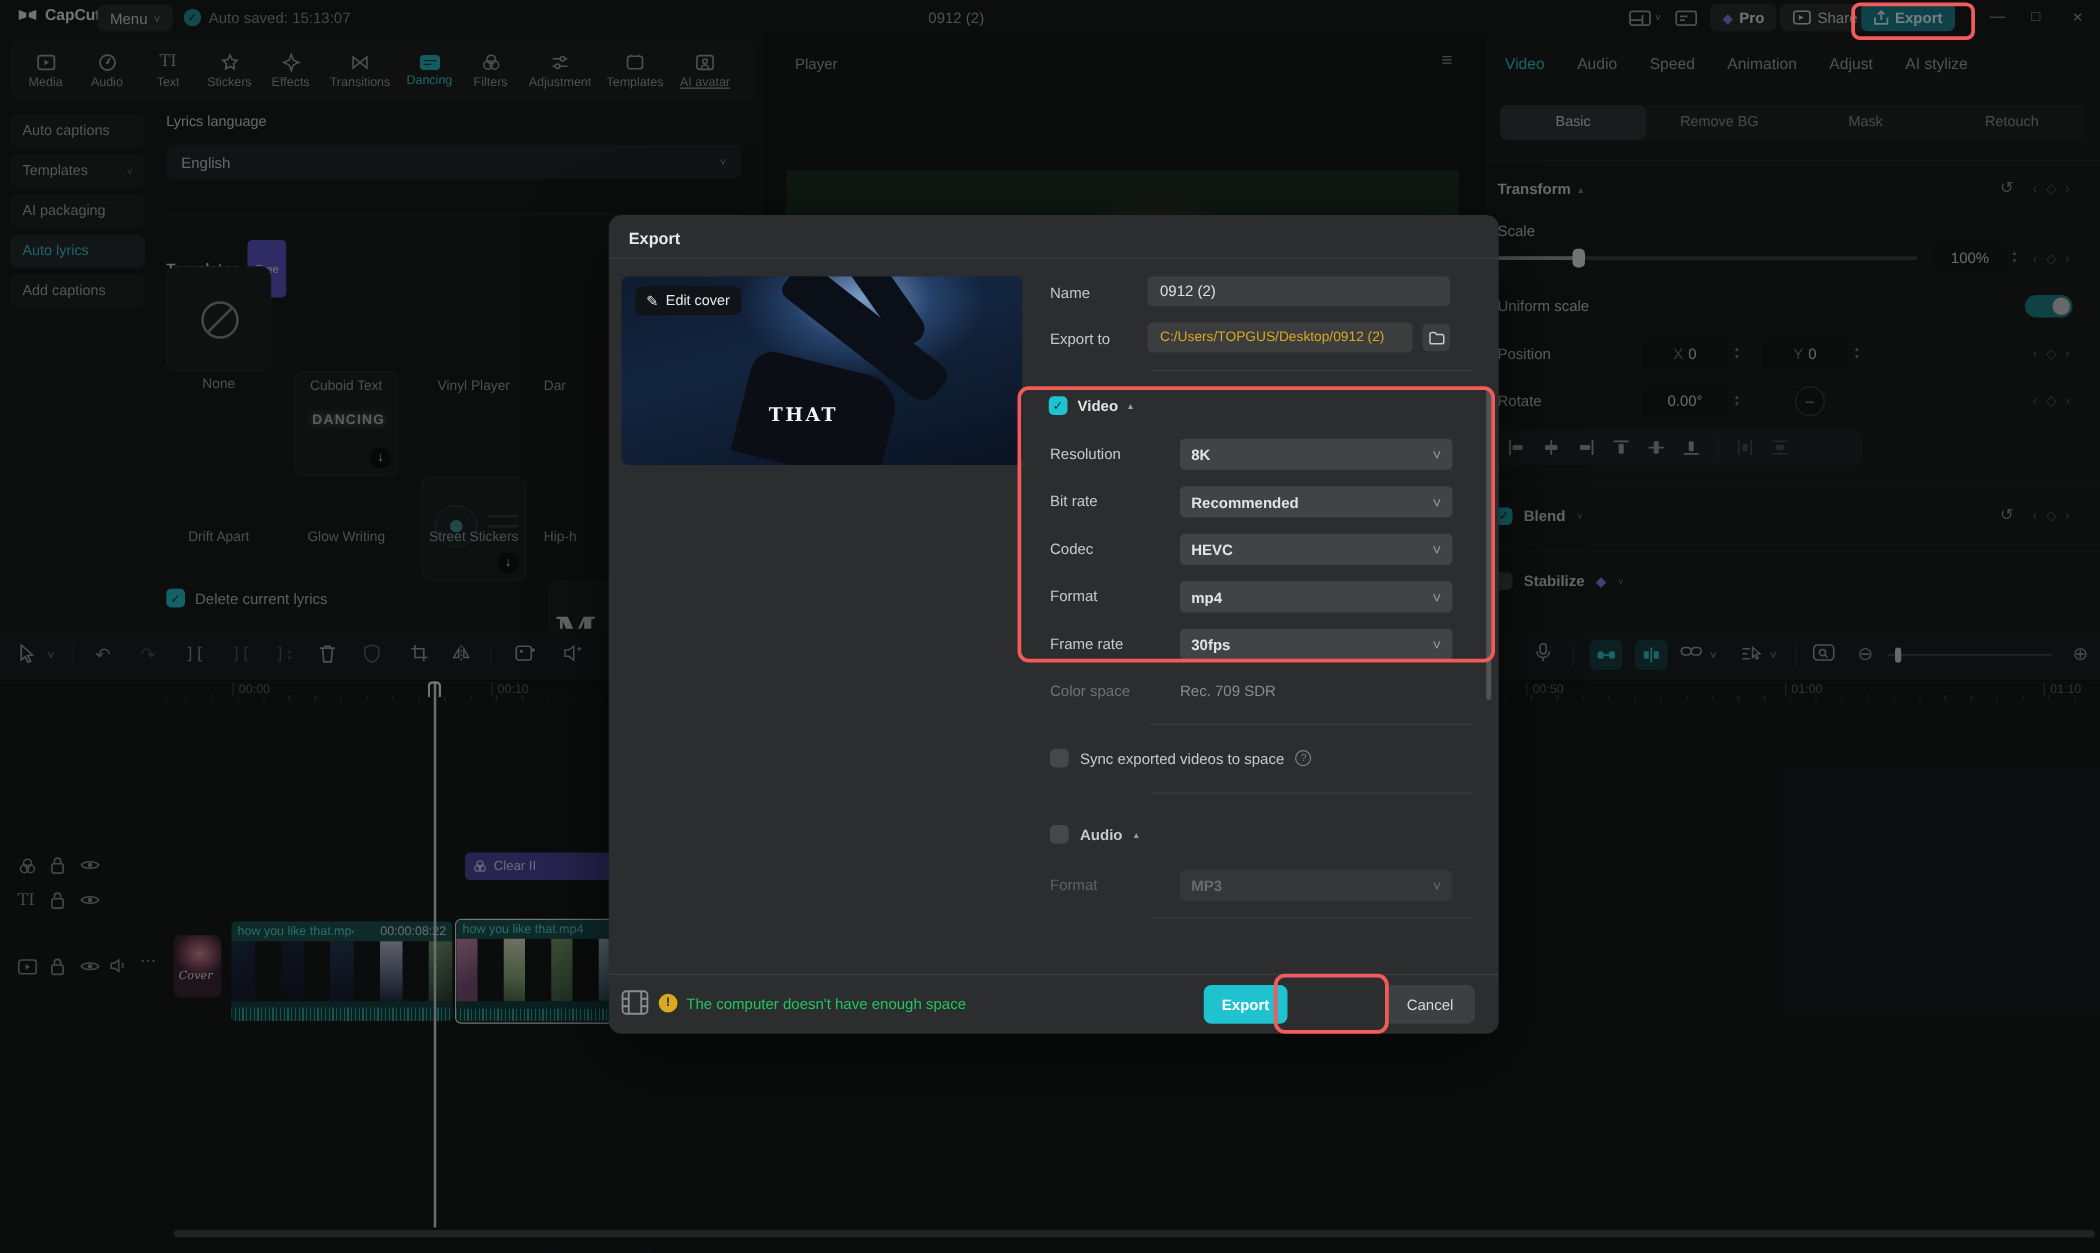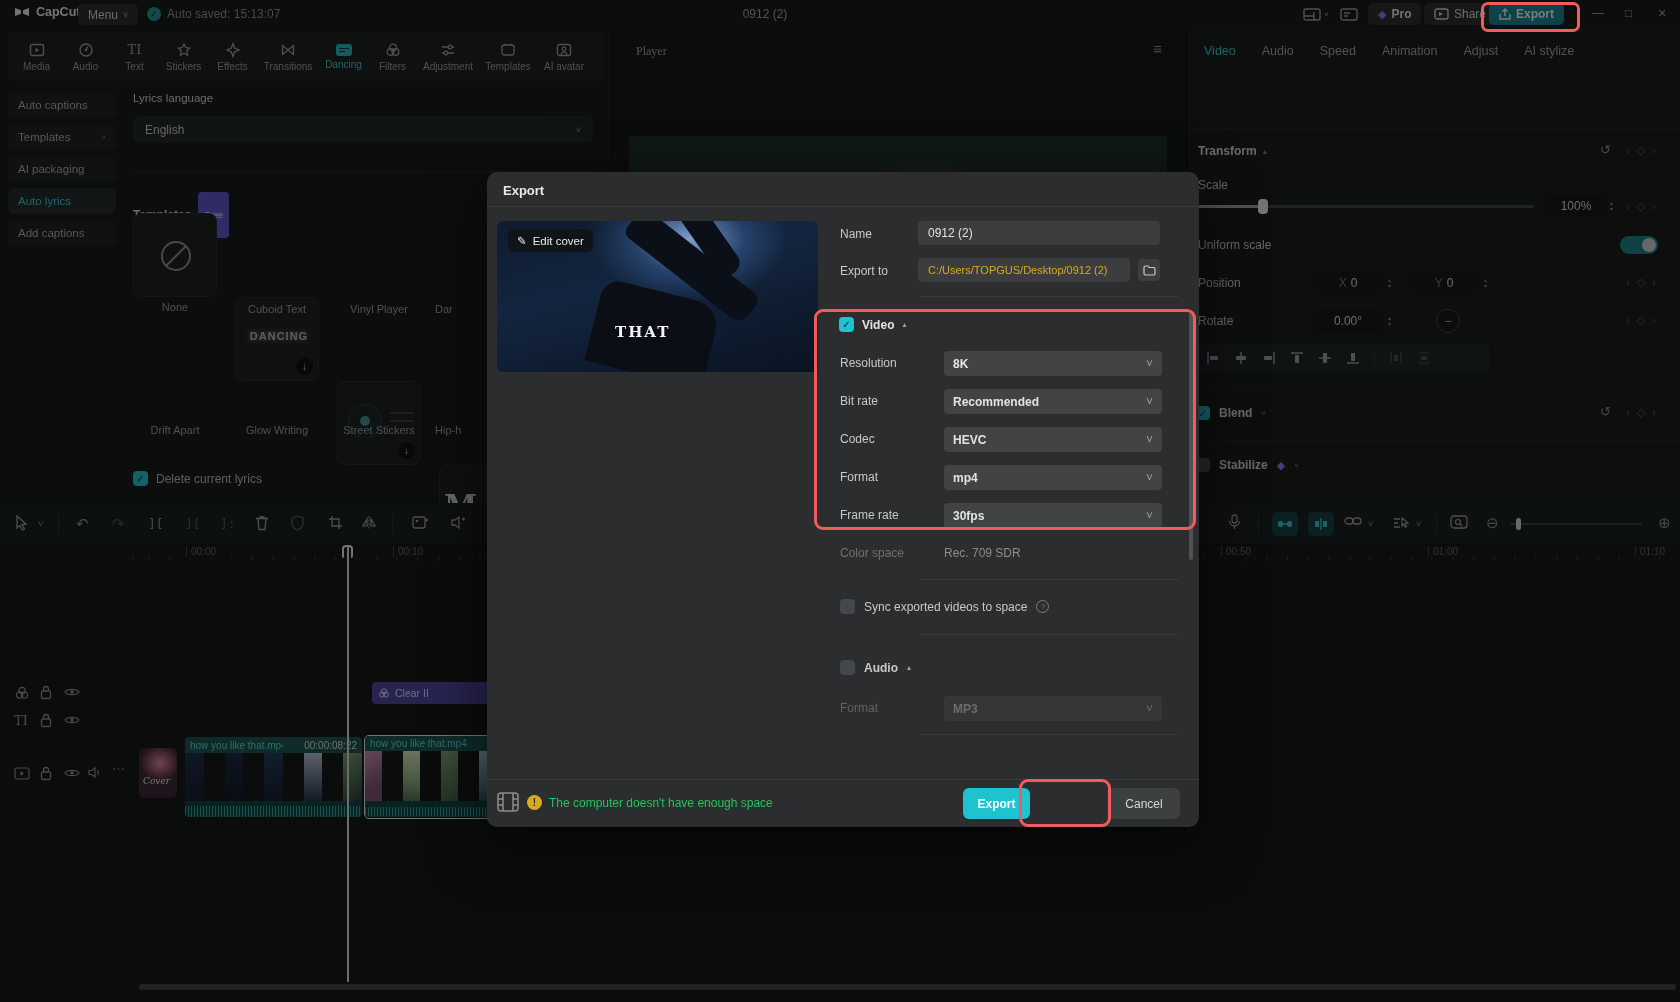--- a/index.html
+++ b/index.html
@@ -207,21 +207,21 @@
         </div>
       <div class="mtab" style="width:58px;">
           <span class="ico">
             <svg width="16" height="16" viewBox="0 0 16 16">
               <rect x="2" y="3" width="12" height="10" rx="2" fill="none" stroke="#9b9e9e" stroke-width="1.3"></rect>
               <path d="M5 3V1.8M11 3V1.8" stroke="#9b9e9e" stroke-width="1.3"></path>
             </svg>
           </span>
           <span>Templates</span>
         </div>
-      <div class="mtab" style="width:54px;">
+      <div class="mtab" style="width:54px;text-decoration:underline;">
           <span class="ico">
             <svg width="16" height="16" viewBox="0 0 16 16">
               <rect x="1.5" y="2.5" width="13" height="11" rx="2" fill="none" stroke="#9b9e9e" stroke-width="1.3"></rect>
               <circle cx="8" cy="7" r="1.8" fill="none" stroke="#9b9e9e" stroke-width="1.2"></circle>
               <path d="M5 13c.4-2 1.6-3 3-3s2.6 1 3 3" fill="none" stroke="#9b9e9e" stroke-width="1.2"></path>
             </svg>
           </span>
           <span>AI avatar</span>
         </div>
     </div>
@@ -302,38 +302,44 @@
     <div class="abs card-name" style="left:333px;top:396px;">Street Stickers</div>
     <div class="abs card-name" style="left:435px;top:396px;text-align:left;width:84px;">Hip-h</div>
 
     <div class="abs row" style="left:133px;top:443px;gap:8px;">
       <span class="chk on">✓</span>
       <span style="color:#b9bcbc;">Delete current lyrics</span>
     </div>
   </div>
 
   <div class="abs player">
-    <div class="abs" style="left:22px;top:16px;color:#9fa2a2;font-family:Liberation Serif, serif;">Player</div>
+    <div class="abs" style="left:22px;top:16px;color:#9fa2a2;">Player</div>
     <span class="abs" style="right:24px;top:12px;color:#8b8e8e;font-size:15px;">≡</span>
     <div class="abs" style="left:15px;top:108px;width:538px;height:364px;background:
       radial-gradient(90px 60px at 12% 30%, #2e5b3a 0%, transparent 70%),
       radial-gradient(110px 70px at 90% 25%, #2f6038 0%, transparent 70%),
       radial-gradient(80px 50px at 35% 70%, #254d30 0%, transparent 70%),
       radial-gradient(120px 90px at 55% 20%, #6b3b32 0%, transparent 60%),
       linear-gradient(180deg,#17291d,#101b14);"></div>
   </div>
 
   <div class="abs rpanel">
     <div class="abs row" style="left:16px;top:16px;gap:26px;">
       <span class="itab active">Video</span>
       <span class="itab">Audio</span>
       <span class="itab">Speed</span>
       <span class="itab">Animation</span>
       <span class="itab">Adjust</span>
       <span class="itab">AI stylize</span>
+    </div>
+    <div class="abs subbar">
+      <span class="subtab active">Basic</span>
+      <span class="subtab">Remove BG</span>
+      <span class="subtab">Mask</span>
+      <span class="subtab">Retouch</span>
     </div>
     <div class="abs" style="left:0;top:100px;width:492px;height:1px;background:#1e2121;"></div>
 
     <div class="abs row" style="left:10px;top:116px;gap:6px;">
       <span style="color:#d0d3d3;font-weight:bold;">Transform</span>
       <span style="color:#7a7d7d;font-size:8px;">▴</span>
     </div>
     <span class="abs reset" style="left:412px;top:114px;">↺</span>
     <span class="abs kf" style="left:438px;top:116px;">‹ ◇ ›</span>
 

